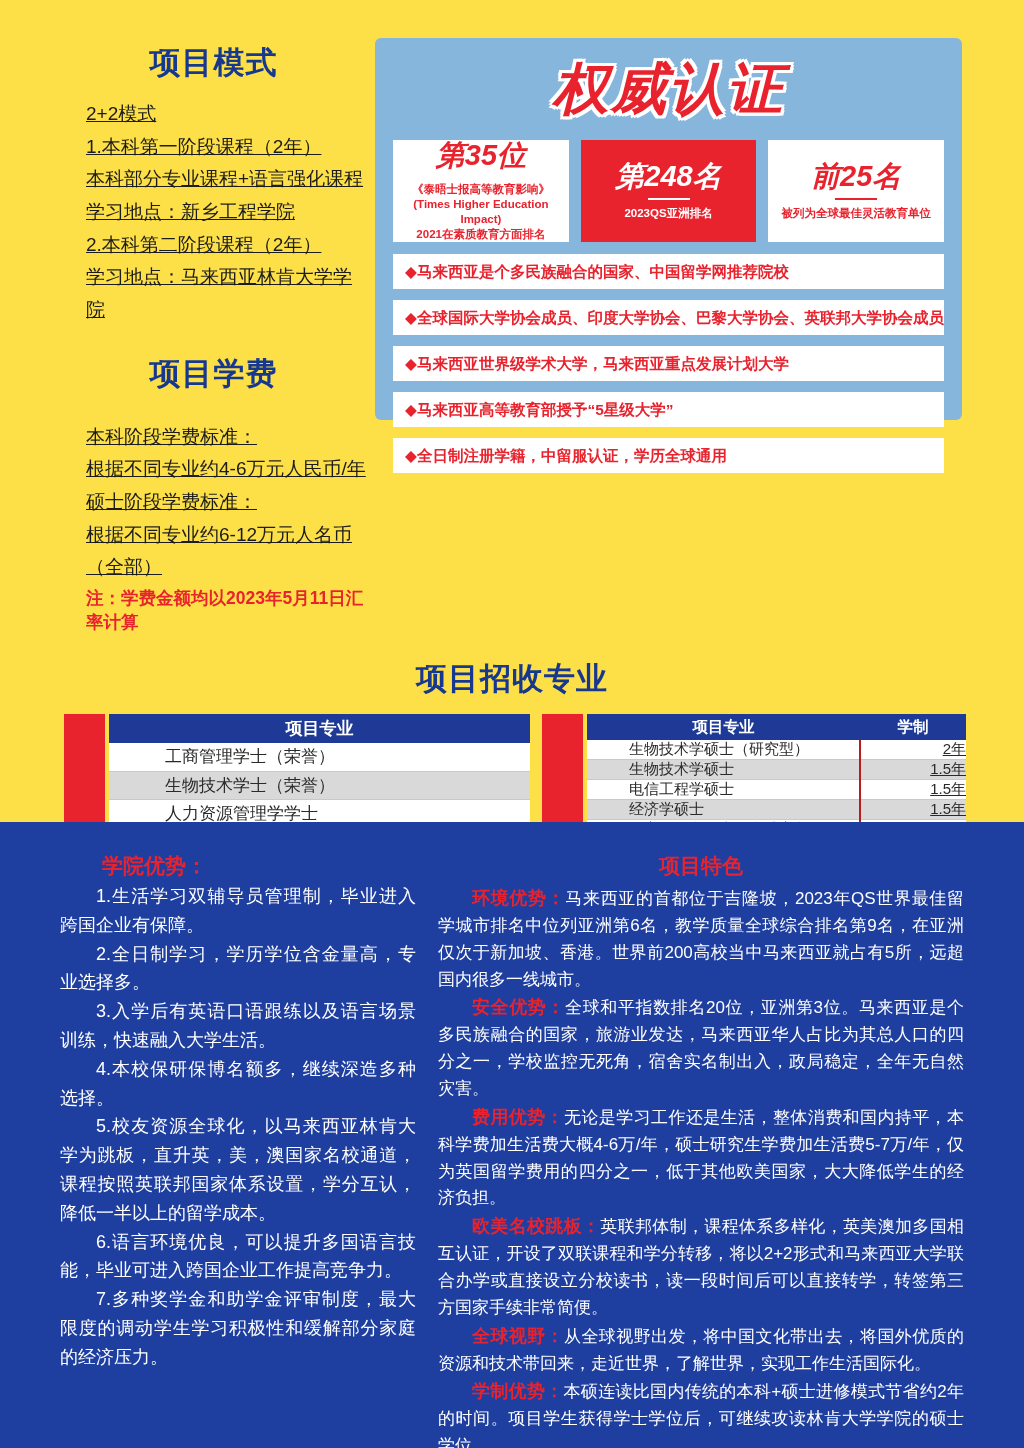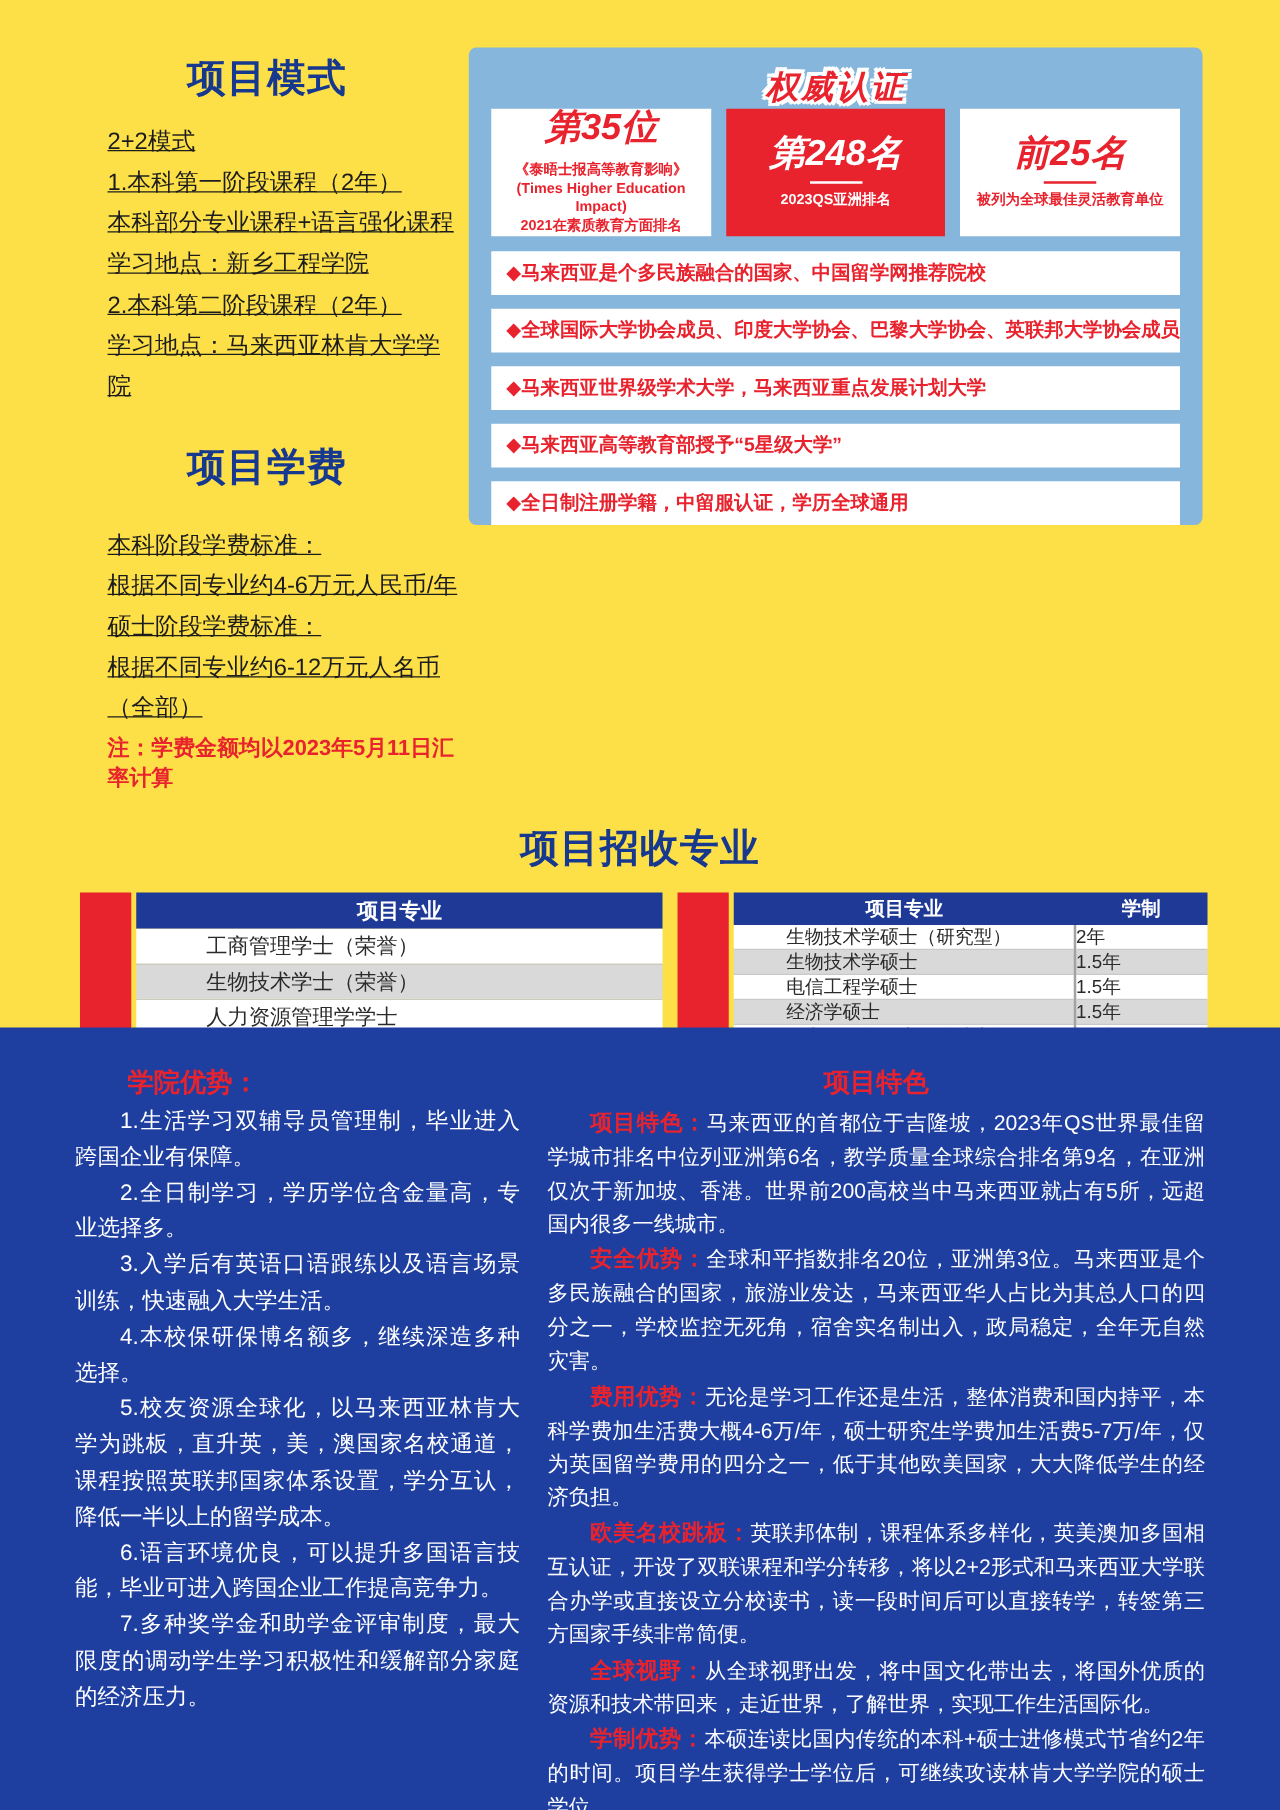--- a/index.html
+++ b/index.html
@@ -11,23 +11,23 @@
   .top { display:flex; padding:38px 62px 0 60px; gap:8px; }
   .left-col { width:354px; }
   .blue-title { color:#17388f; font-size:31px; font-weight:bold; text-align:center; letter-spacing:1px; }
   .left-col .blue-title { margin:4px 0 14px; }
   .mode-line, .fee-line { font-size:19px; color:#1c1c1c; line-height:1.72; padding-left:26px;text-decoration:underline; }
   .fee-note { color:#e8232e; font-size:17.5px; font-weight:bold; padding-left:26px; margin-top:2px; }
   .fee-title { margin-top:26px !important; }
 
   
   .cert-panel { flex:1; background:#86b6db; border-radius:6px; padding:14px 18px 18px; height:382px; }
-  .cert-title { text-align:center; font-size:26px; font-weight:bold; font-style:italic; color:#e8232e; letter-spacing:2px;
+  .cert-title { text-align:center; font-size:56px; font-weight:bold; font-style:italic; color:#e8232e; letter-spacing:2px;
     text-shadow:-3px -3px 0 #fff,3px -3px 0 #fff,-3px 3px 0 #fff,3px 3px 0 #fff,0 -3px 0 #fff,0 3px 0 #fff,-3px 0 0 #fff,3px 0 0 #fff;
-    margin-bottom:0; }
+    margin-bottom:12px; }
   .cards { display:flex; gap:12px; }
   .card { flex:1; height:102px; display:flex; flex-direction:column; align-items:center; justify-content:center; padding:4px 4px; }
   .card.white { background:#ffffff; color:#e8232e; }
   .card.red { background:#e8232e; color:#ffffff; }
   .rank { font-size:29px; font-weight:bold; font-style:italic; line-height:1.05; }
   .rank-divider { width:42px; height:2.5px; background:currentColor; margin:6px auto 6px; }
   .card-desc { font-size:11.5px; font-weight:bold; text-align:center; line-height:1.3; }
   .bullets { margin-top:12px; }
   .bullet-row { background:#ffffff; color:#e8232e; font-size:15.5px; font-weight:bold; height:35px; line-height:35px;
     padding-left:12px; margin-top:11px; white-space:nowrap; overflow:hidden; }
@@ -42,21 +42,21 @@
   .vlabel { width:41px; background:#e8232e; color:#ffffff; font-size:22px; font-weight:bold;
     writing-mode:vertical-rl; text-orientation:upright; display:flex; align-items:center; justify-content:center;
     letter-spacing:7px; margin-right:4px; }
   table { border-collapse:collapse; flex:1; table-layout:fixed; }
   th { background:#1e3a96; color:#ffffff; font-weight:bold; text-align:center; }
   .t-left th { font-size:17px; height:29px; }
   .t-left td { font-size:17px; height:26px; padding-left:56px; color:#2a2a2a; }
   .t-right th { font-size:15.5px; height:26px; }
   .t-right td { font-size:15px; height:19.5px; color:#2a2a2a; }
   .t-right td.major { padding-left:42px; }
-  .t-right td.dur { text-align:left; border-left:2px solid #a3a3a3; }
+  .t-right td.dur { text-align:right; border-left:2px solid #b91c1c;text-decoration:underline; }
   .t-right col.c1 { width:72%; } .t-right col.c2 { width:28%; }
   tbody tr:nth-child(odd) td { background:#ffffff; }
   tbody tr:nth-child(even) td { background:#d9d9d9; }
   tbody td { border-bottom:1px solid #c9c9c9; }
 
   
   .admission-title { margin-top:22px; }
   .admission-lines { padding:10px 60px 0 95px; }
   .admission-lines p { font-size:19.5px; color:#1c1c1c; line-height:1.7; }
 
@@ -242,21 +242,21 @@
         <p>2.全日制学习，学历学位含金量高，专业选择多。</p>
         <p>3.入学后有英语口语跟练以及语言场景训练，快速融入大学生活。</p>
         <p>4.本校保研保博名额多，继续深造多种选择。</p>
         <p>5.校友资源全球化，以马来西亚林肯大学为跳板，直升英，美，澳国家名校通道，课程按照英联邦国家体系设置，学分互认，降低一半以上的留学成本。</p>
         <p>6.语言环境优良，可以提升多国语言技能，毕业可进入跨国企业工作提高竞争力。</p>
         <p>7.多种奖学金和助学金评审制度，最大限度的调动学生学习积极性和缓解部分家庭的经济压力。</p>
       </div>
 
       <div class="feat-col">
         <div class="feat-title">项目特色</div>
-        <p><span class="feat-label">项目特色：</span><span>马来西亚的首都位于吉隆坡，2023年QS世界最佳留学城市排名中位列亚洲第6名，教学质量全球综合排名第9名，在亚洲仅次于新加坡、香港。世界前200高校当中马来西亚就占有5所，远超国内很多一线城市。</span></p>
+        <p><span class="feat-label">环境优势：</span><span>马来西亚的首都位于吉隆坡，2023年QS世界最佳留学城市排名中位列亚洲第6名，教学质量全球综合排名第9名，在亚洲仅次于新加坡、香港。世界前200高校当中马来西亚就占有5所，远超国内很多一线城市。</span></p>
         <p><span class="feat-label">安全优势：</span><span>全球和平指数排名20位，亚洲第3位。马来西亚是个多民族融合的国家，旅游业发达，马来西亚华人占比为其总人口的四分之一，学校监控无死角，宿舍实名制出入，政局稳定，全年无自然灾害。</span></p>
         <p><span class="feat-label">费用优势：</span><span>无论是学习工作还是生活，整体消费和国内持平，本科学费加生活费大概4-6万/年，硕士研究生学费加生活费5-7万/年，仅为英国留学费用的四分之一，低于其他欧美国家，大大降低学生的经济负担。</span></p>
         <p><span class="feat-label">欧美名校跳板：</span><span>英联邦体制，课程体系多样化，英美澳加多国相互认证，开设了双联课程和学分转移，将以2+2形式和马来西亚大学联合办学或直接设立分校读书，读一段时间后可以直接转学，转签第三方国家手续非常简便。</span></p>
         <p><span class="feat-label">全球视野：</span><span>从全球视野出发，将中国文化带出去，将国外优质的资源和技术带回来，走近世界，了解世界，实现工作生活国际化。</span></p>
         <p><span class="feat-label">学制优势：</span><span>本硕连读比国内传统的本科+硕士进修模式节省约2年的时间。项目学生获得学士学位后，可继续攻读林肯大学学院的硕士学位。</span></p>
       </div>
     </div>
 
   </div>
 

